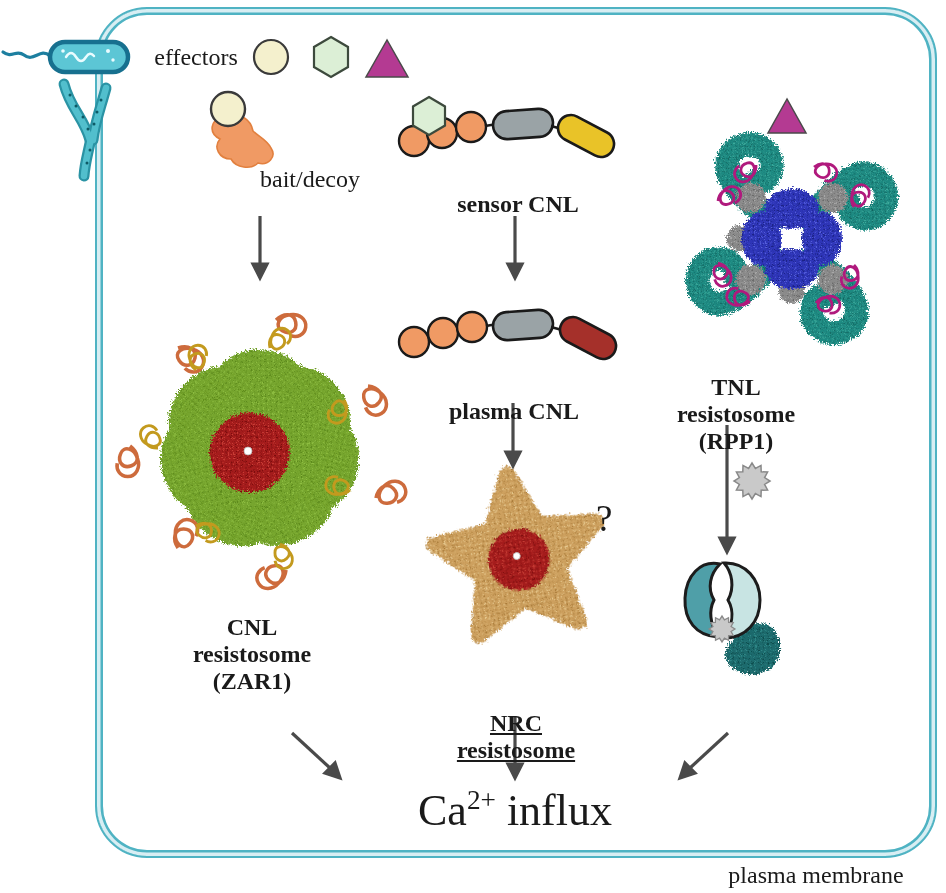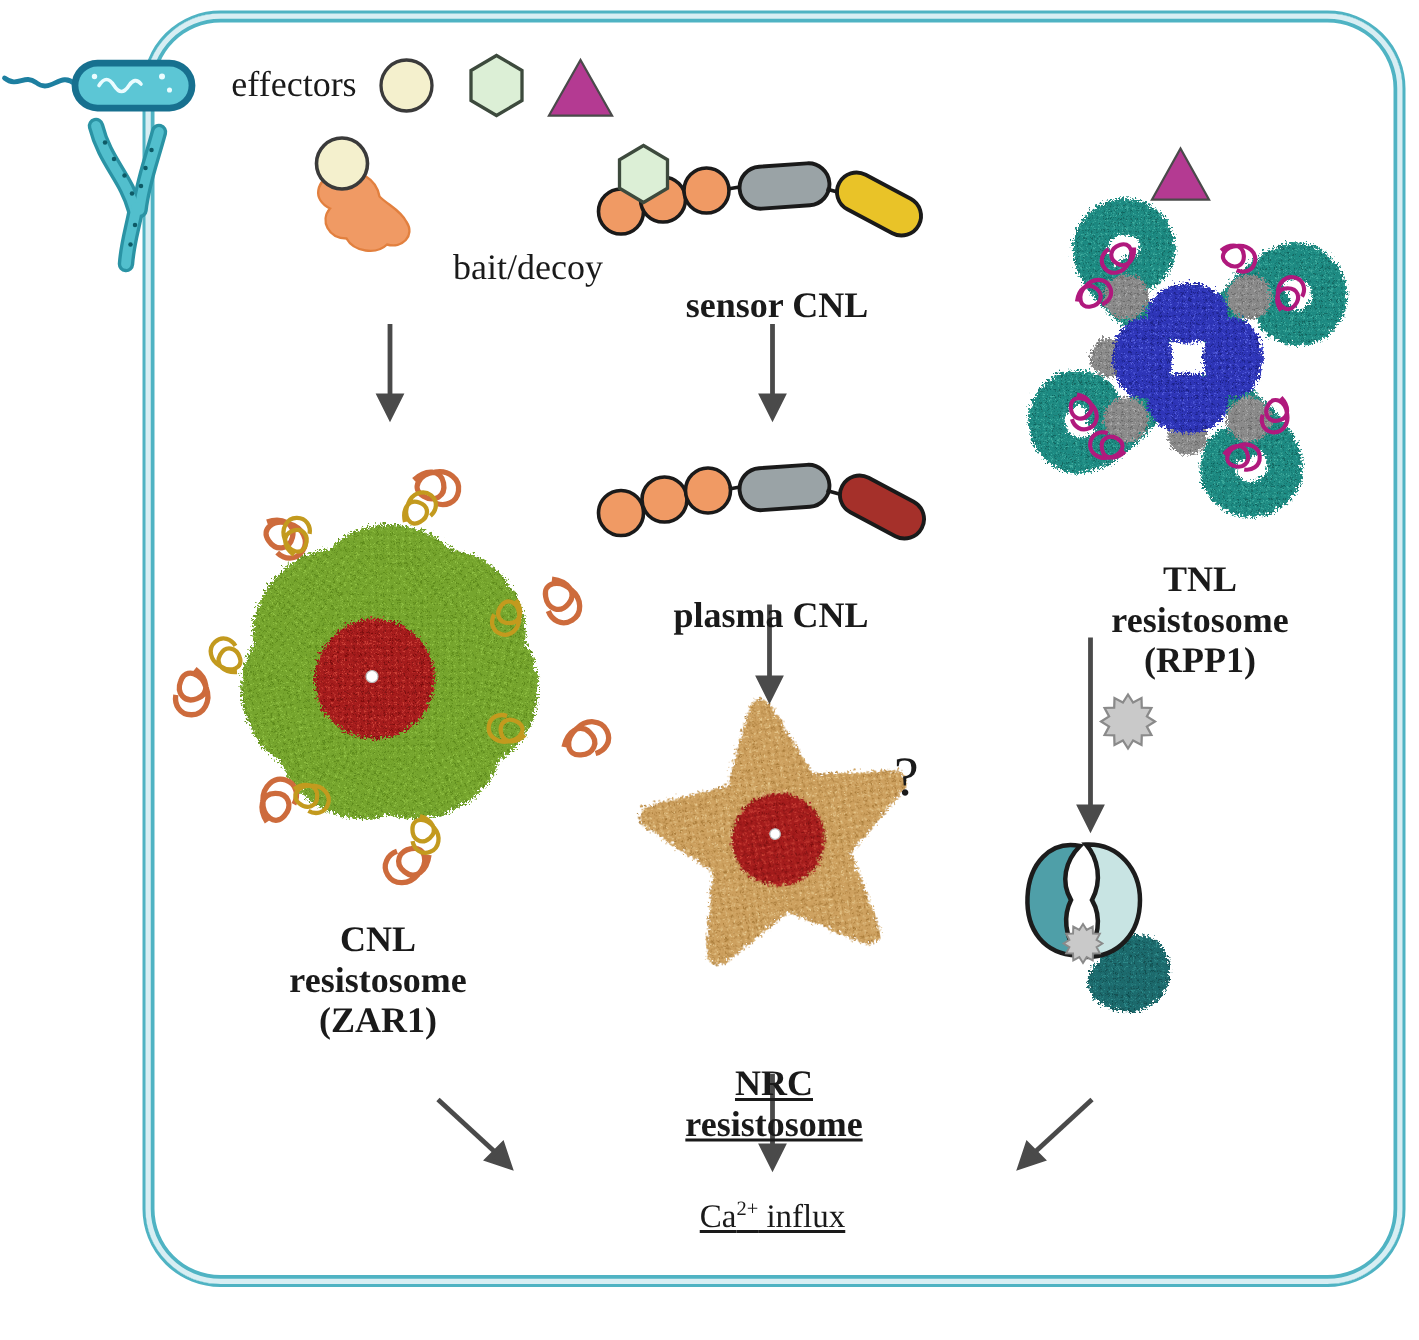--- a/index.html
+++ b/index.html
@@ -6,21 +6,21 @@
   .canvas{position:relative;width:946px;height:893px;background:#ffffff;overflow:hidden;
           font-family:"Liberation Serif", serif;color:#1a1a1a;}
   .membrane{position:absolute;left:95px;top:7px;width:842px;height:851px;box-sizing:border-box;
             border:2.5px solid #4fb3c3;border-radius:52px;
             box-shadow:inset 0 0 0 3.5px #d8eef3, inset 0 0 0 6px #4fb3c3;}
   svg.art{position:absolute;left:0;top:0;}
   .lbl{position:absolute;transform:translateX(-50%);text-align:center;white-space:nowrap;
        font-size:24px;line-height:27px;}
   .lbl.bold{font-weight:bold;margin-top:36px;}
   .lbl .line{display:block;}
-  .lbl.big{font-size:22px;line-height:36px;text-decoration:underline;}
+  .lbl.big{font-size:44px;line-height:36px;}
   .lbl.qmark{font-size:37px;transform:none;}
   sup{font-size:62%;line-height:0;}
 </style>
 </head>
 <body>
 
 <div class="canvas">
 
   <div class="membrane"></div>
 
@@ -260,21 +260,21 @@
         <line x1="728" y1="733" x2="690" y2="768"></line>
           <polygon points="680,778 685,763 695,773"></polygon>
       </g>
     </g>
   </svg>
 
   <div class="lbl" style="left:196px;top:44px;">
     <span>effectors</span>
   </div>
 
-  <div class="lbl" style="left:310px;top:166px;margin-left:42px;">
+  <div class="lbl" style="left:310px;top:166px;">
     <span>bait/decoy</span>
   </div>
 
   <div class="lbl bold" style="left:518px;top:155px;">
     <span>sensor CNL</span>
   </div>
 
   <div class="lbl bold" style="left:514px;top:362px;">
     <span>plasma CNL</span>
   </div>
@@ -283,31 +283,34 @@
     <span class="line">CNL</span>
     <span class="line">resistosome</span>
     <span class="line">(ZAR1)</span>
   </div>
 
   <div class="lbl bold" style="left:516px;top:674px;text-decoration:underline;">
     <span class="line">NRC</span>
     <span class="line">resistosome</span>
   </div>
 
-  <div class="lbl bold" style="left:800px;top:338px;">
+  <div class="lbl bold" style="left:736px;top:338px;">
     <span class="line">TNL</span>
     <span class="line">resistosome</span>
     <span class="line">(RPP1)</span>
   </div>
 
   <div class="lbl qmark" style="left:596px;top:505px;">
     <span>?</span>
   </div>
 
 
 
 
   <div class="lbl big" style="left:515px;top:793px;">
     <span>Ca</span><sup>2+</sup><span> influx</span>
   </div>
 
+  <div class="lbl" style="left:816px;top:862px;">
+    <span>plasma membrane</span>
+  </div>
 
 </div>
 
 </body></html>

